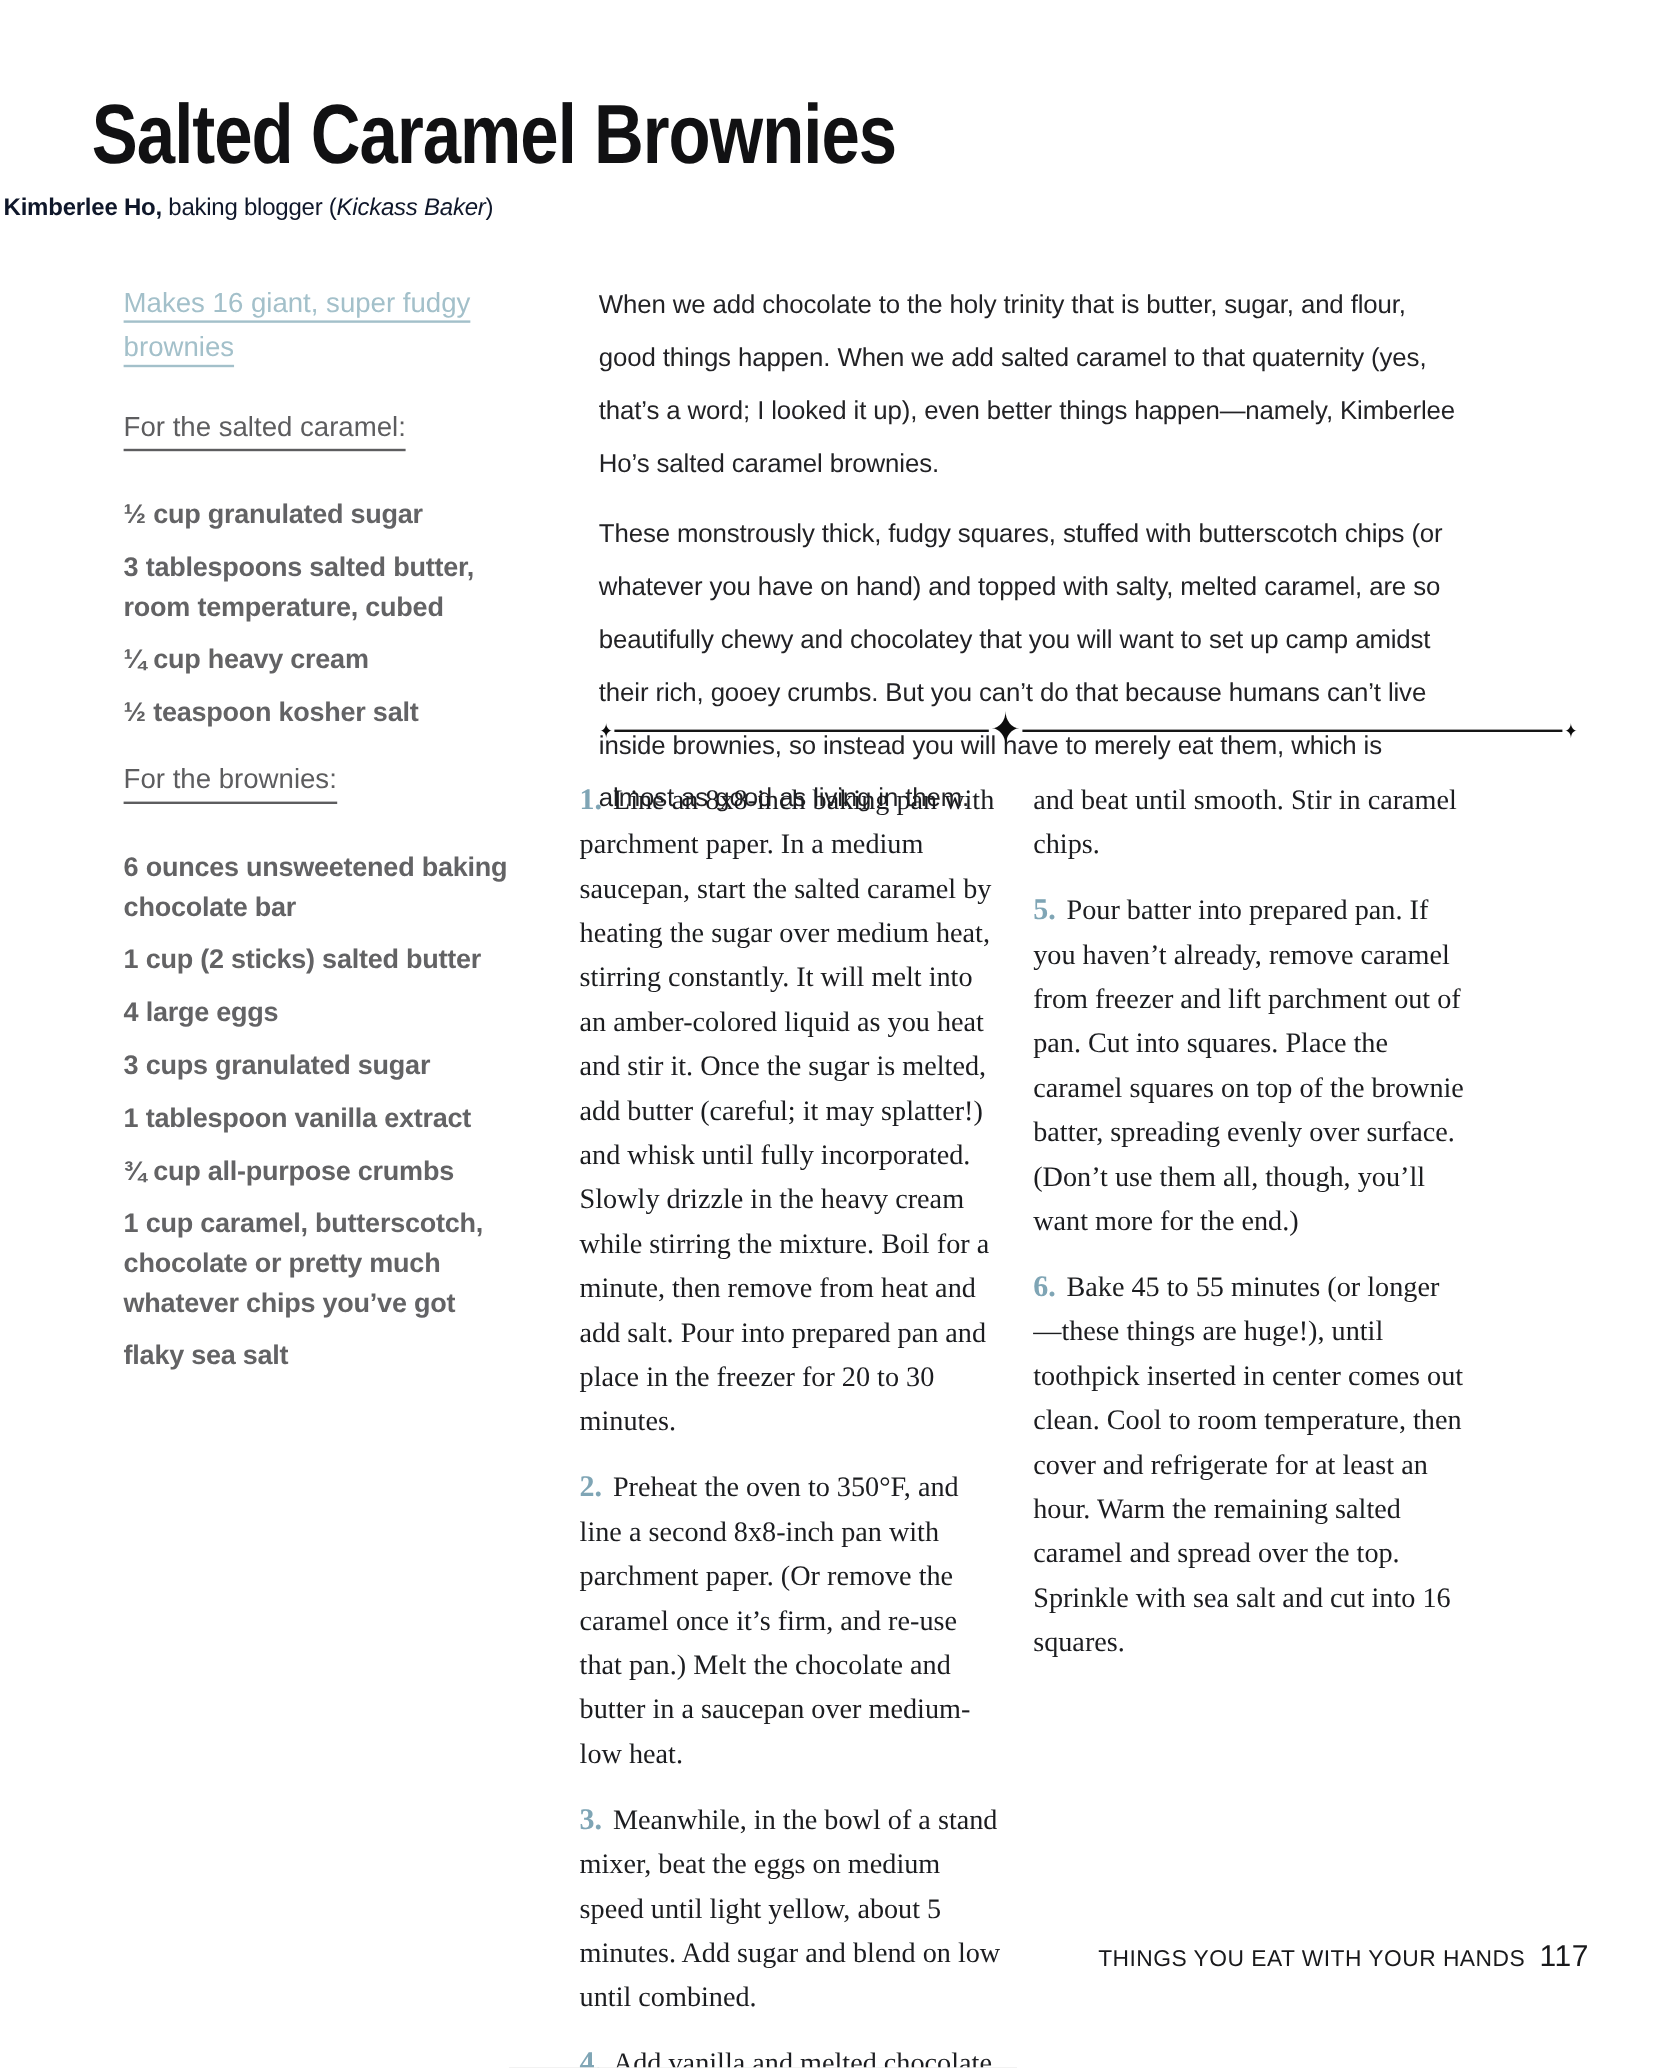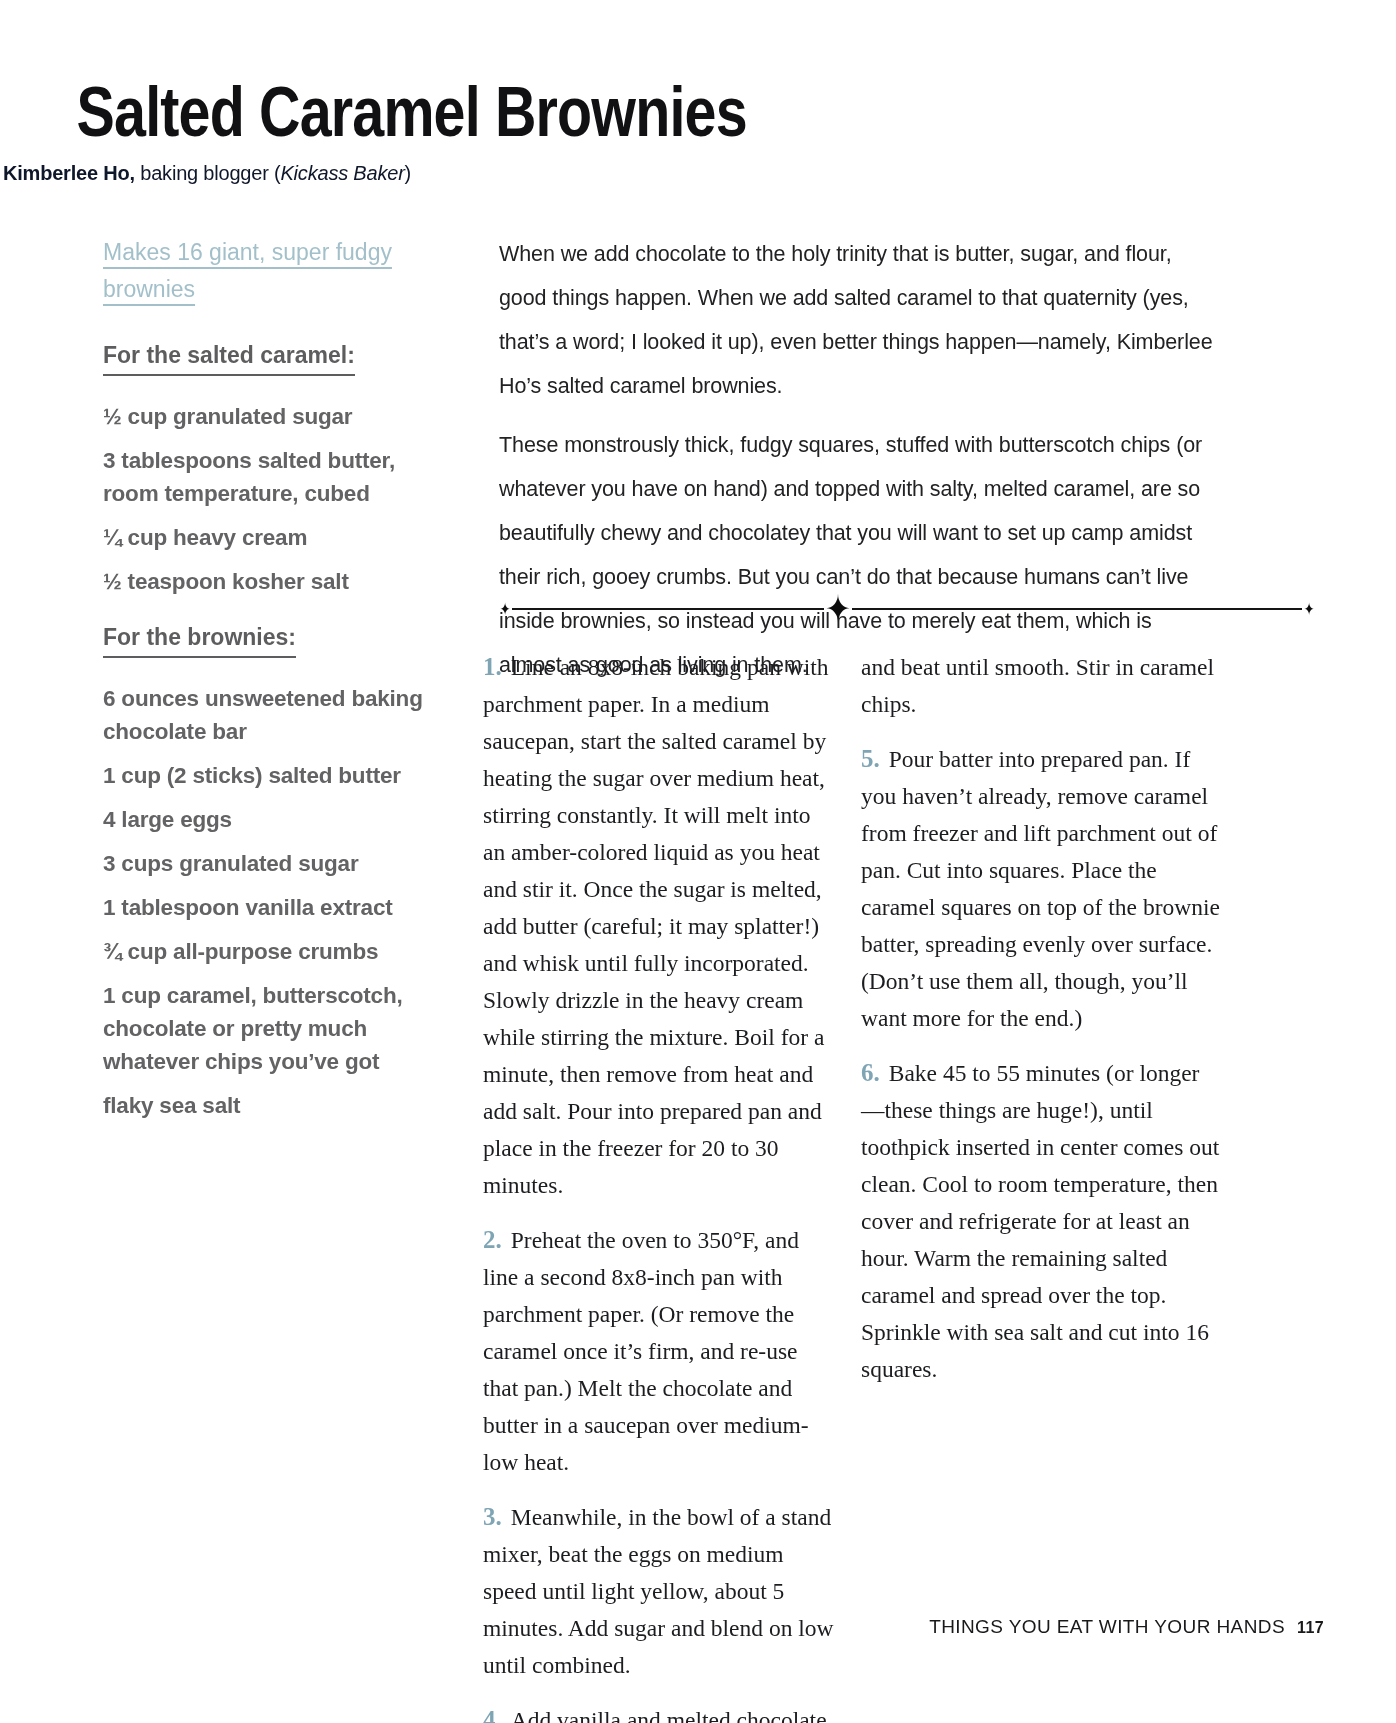--- a/index.html
+++ b/index.html
@@ -41,25 +41,25 @@
     line-height: 37px;
     color: #a3c0ca;
     text-decoration: underline;
     text-decoration-thickness: 2px;
     text-underline-offset: 7px;
     margin-bottom: 34px;
   }
   .ing-heading {
     display: inline-block;
     font-size: 23px;
-    font-weight: 700;
+    font-weight: 400;
     color: #5d5d5f;
     border-bottom: 2.5px solid #5d5d5f;
     padding-bottom: 5px;
-    margin-bottom: 24px;
+    margin-bottom: 36px;
   }
   .ing-list { margin-bottom: 26px; }
   .ingredient {
     font-size: 22.5px;
     font-weight: 700;
     line-height: 33px;
     color: #636365;
     margin-bottom: 11px;
     letter-spacing: -0.2px;
   }
@@ -102,21 +102,21 @@
     color: #7fa5b5;
     margin-right: 9px;
   }
   .step-num:empty { margin-right: 0; }
   
   .footer {
     position: absolute; top: 1616px; right: 72px;
     font-size: 19px; letter-spacing: 0.4px; color: #19191b;
     display: flex; align-items: baseline; gap: 12px; justify-content: flex-end;
   }
-  .page-num { font-weight: 700; font-size: 16px; }
+  .page-num { font-weight: 400; font-size: 25px; }
 </style>
 </head>
 <body>
 
 <div class="page">
 
   <div class="header">
     <div class="title">Salted Caramel Brownies</div>
     <div class="subtitle"><span class="author-name">Kimberlee Ho,</span><span> baking blogger (</span><span class="author-blog">Kickass Baker</span><span>)</span></div>
   </div>

